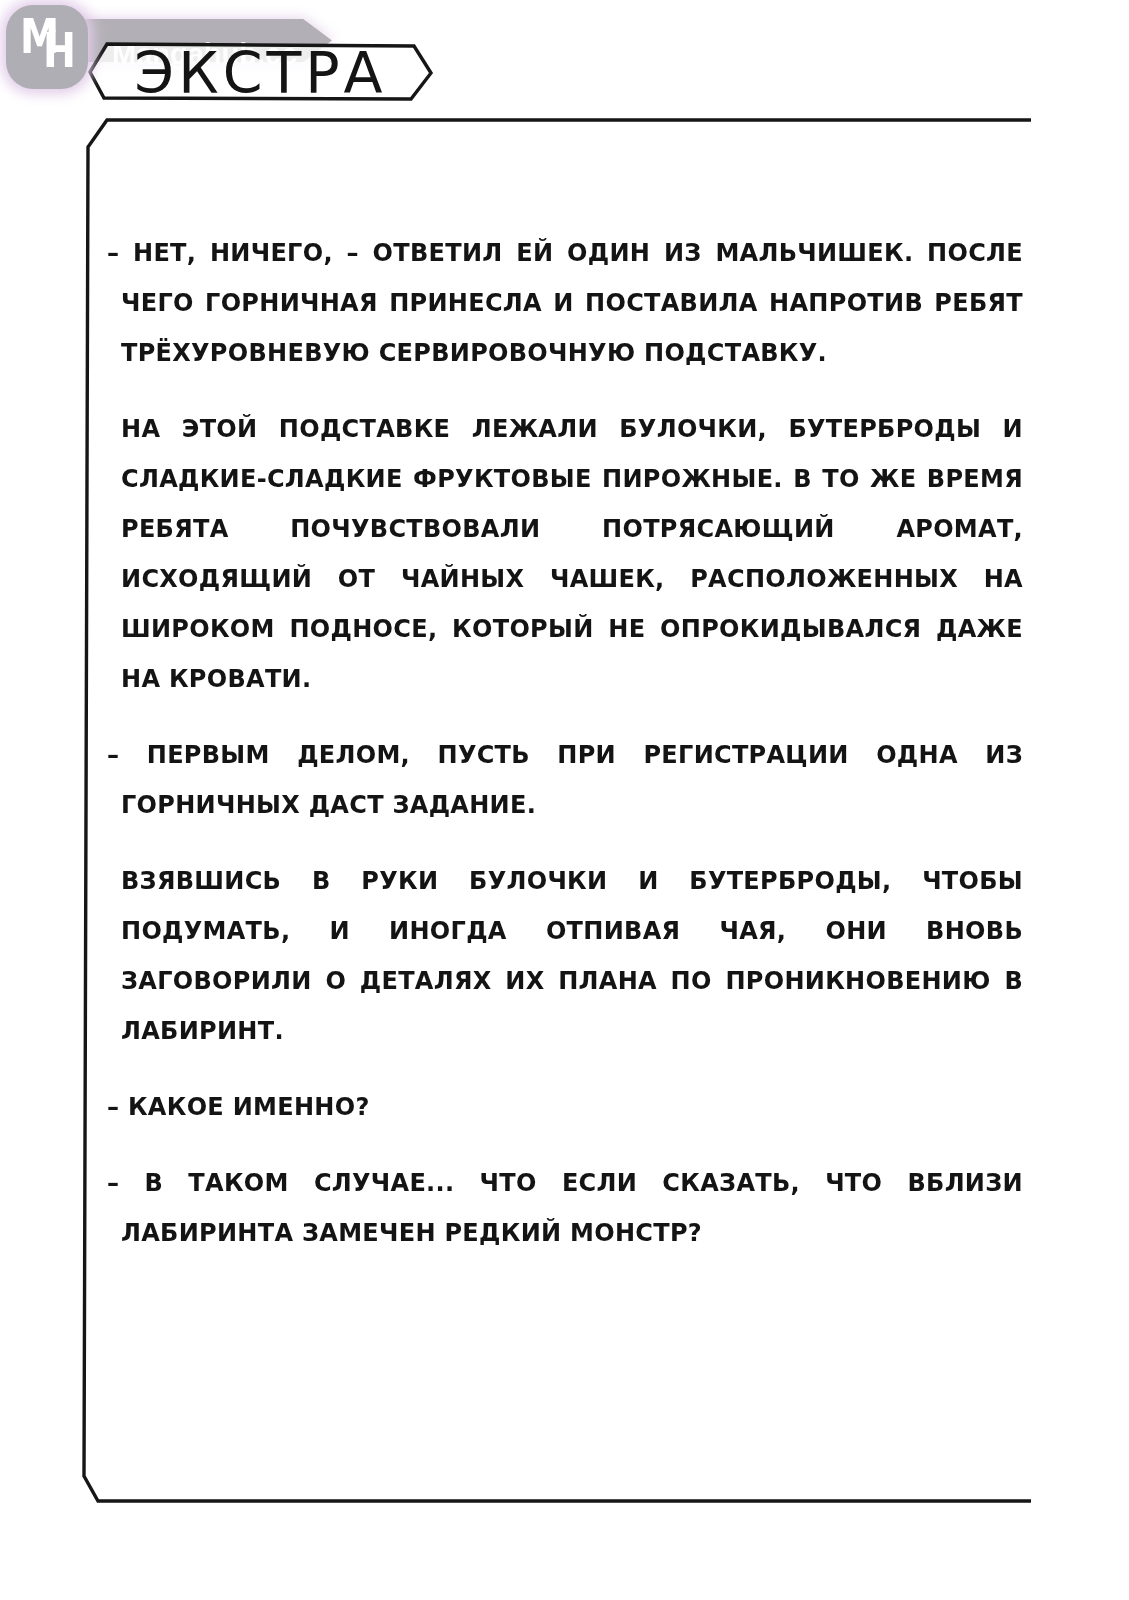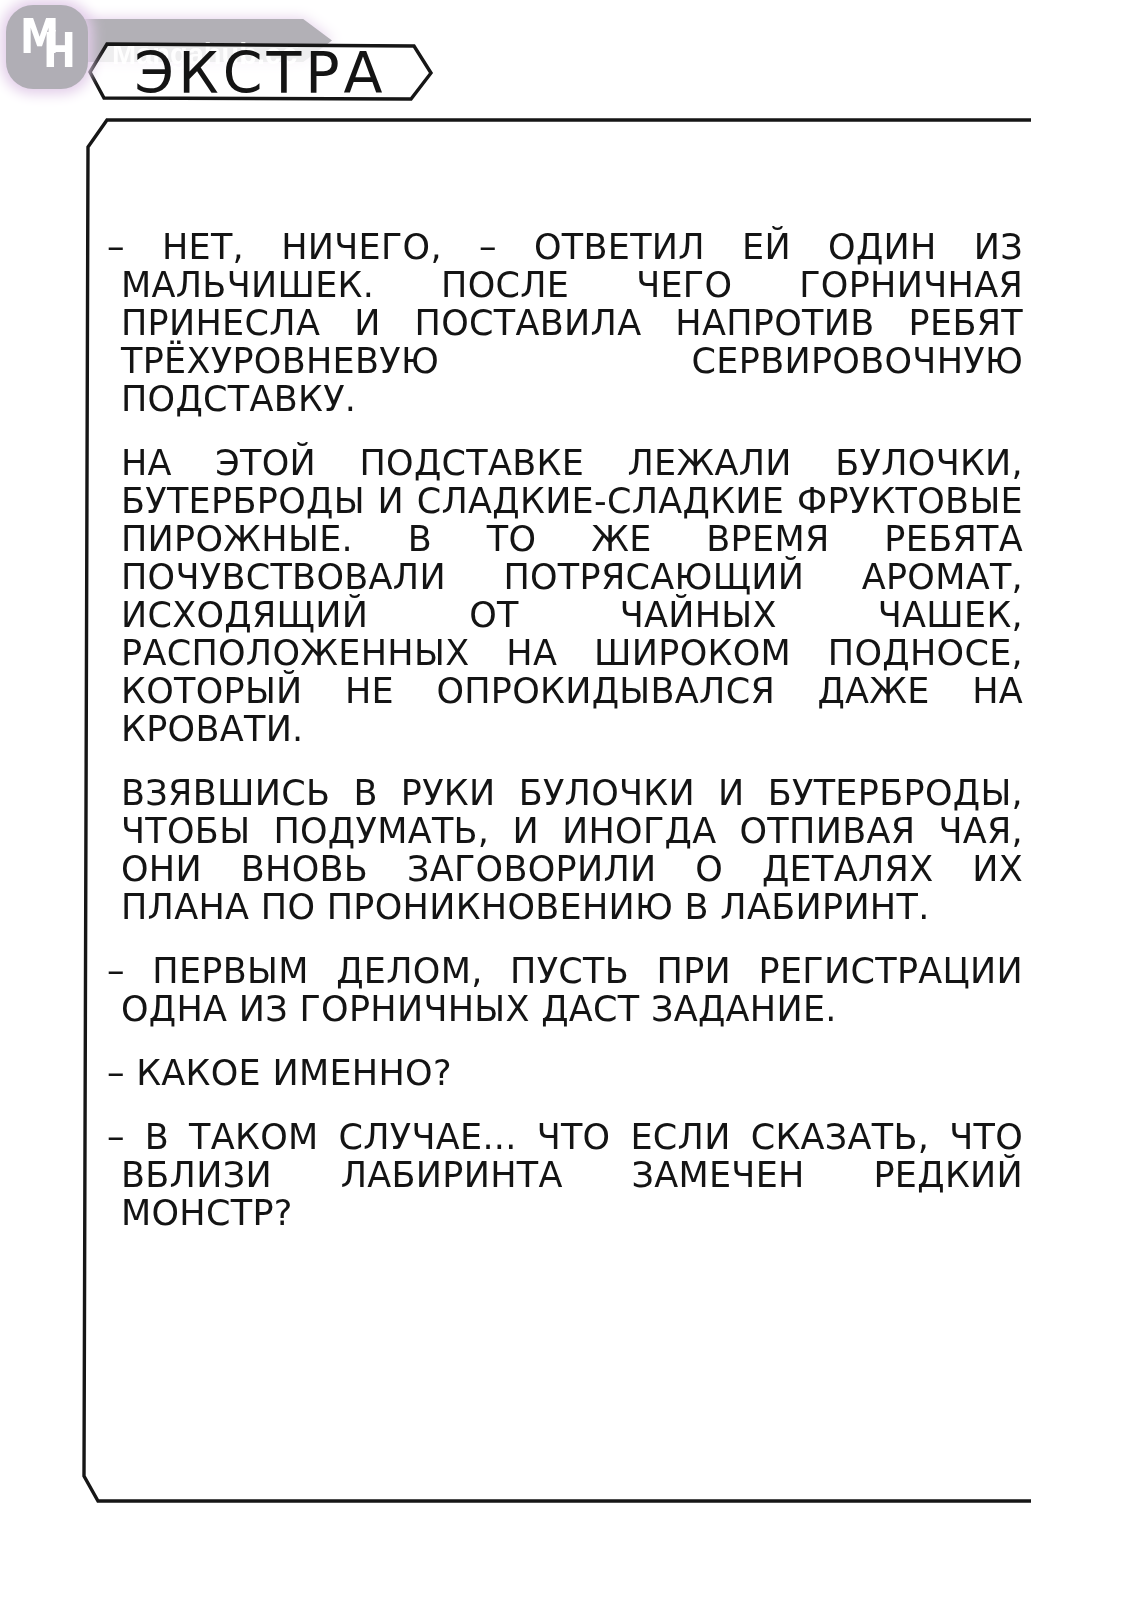--- a/index.html
+++ b/index.html
@@ -90,22 +90,22 @@
     stroke:var(--border-color);
     stroke-width:3.4;
     stroke-linejoin:miter;
   }
   .text-block{
     position:absolute;left:107px;top:228px;
     width:916px;
     z-index:1;
   }
   .para{
-    font-size:35px;font-weight:normal;
-    line-height:38px;
+    font-size:24px;font-weight:bold;
+    line-height:50px;
     letter-spacing:0.3px;
     color:var(--ink);
     text-align:justify;
     margin-bottom:26px;
     padding-left:14px;
     text-indent:0;
   }
   .para.dialogue{
     text-indent:-14px;
   }
@@ -133,19 +133,19 @@
     <span class="title-text">ЭКСТРА</span>
   </div>
 
   <svg class="panel-svg" width="1129" height="1600" viewBox="0 0 1129 1600">
     <path d="M1031,120 L107,120 L88,147 L84,1476 L98,1501 L1031,1501"></path>
   </svg>
 
   <div class="text-block">
       <p class="para dialogue">– НЕТ, НИЧЕГО, – ОТВЕТИЛ ЕЙ ОДИН ИЗ МАЛЬЧИШЕК. ПОСЛЕ ЧЕГО ГОРНИЧНАЯ ПРИНЕСЛА И ПОСТАВИЛА НАПРОТИВ РЕБЯТ ТРЁХУРОВНЕВУЮ СЕРВИРОВОЧНУЮ ПОДСТАВКУ.</p>
       <p class="para">НА ЭТОЙ ПОДСТАВКЕ ЛЕЖАЛИ БУЛОЧКИ, БУТЕРБРОДЫ И СЛАДКИЕ-СЛАДКИЕ ФРУКТОВЫЕ ПИРОЖНЫЕ. В ТО ЖЕ ВРЕМЯ РЕБЯТА ПОЧУВСТВОВАЛИ ПОТРЯСАЮЩИЙ АРОМАТ, ИСХОДЯЩИЙ ОТ ЧАЙНЫХ ЧАШЕК, РАСПОЛОЖЕННЫХ НА ШИРОКОМ ПОДНОСЕ, КОТОРЫЙ НЕ ОПРОКИДЫВАЛСЯ ДАЖЕ НА КРОВАТИ.</p>
+      <p class="para dialogue">– ПЕРВЫМ ДЕЛОМ, ПУСТЬ ПРИ РЕГИСТРАЦИИ ОДНА ИЗ ГОРНИЧНЫХ ДАСТ ЗАДАНИЕ.</p>
       <p class="para">ВЗЯВШИСЬ В РУКИ БУЛОЧКИ И БУТЕРБРОДЫ, ЧТОБЫ ПОДУМАТЬ, И ИНОГДА ОТПИВАЯ ЧАЯ, ОНИ ВНОВЬ ЗАГОВОРИЛИ О ДЕТАЛЯХ ИХ ПЛАНА ПО ПРОНИКНОВЕНИЮ В ЛАБИРИНТ.</p>
-      <p class="para dialogue">– ПЕРВЫМ ДЕЛОМ, ПУСТЬ ПРИ РЕГИСТРАЦИИ ОДНА ИЗ ГОРНИЧНЫХ ДАСТ ЗАДАНИЕ.</p>
       <p class="para dialogue">– КАКОЕ ИМЕННО?</p>
       <p class="para dialogue">– В ТАКОМ СЛУЧАЕ... ЧТО ЕСЛИ СКАЗАТЬ, ЧТО ВБЛИЗИ ЛАБИРИНТА ЗАМЕЧЕН РЕДКИЙ МОНСТР?</p>
     </div>
 
 </div>
 
 </body></html>

